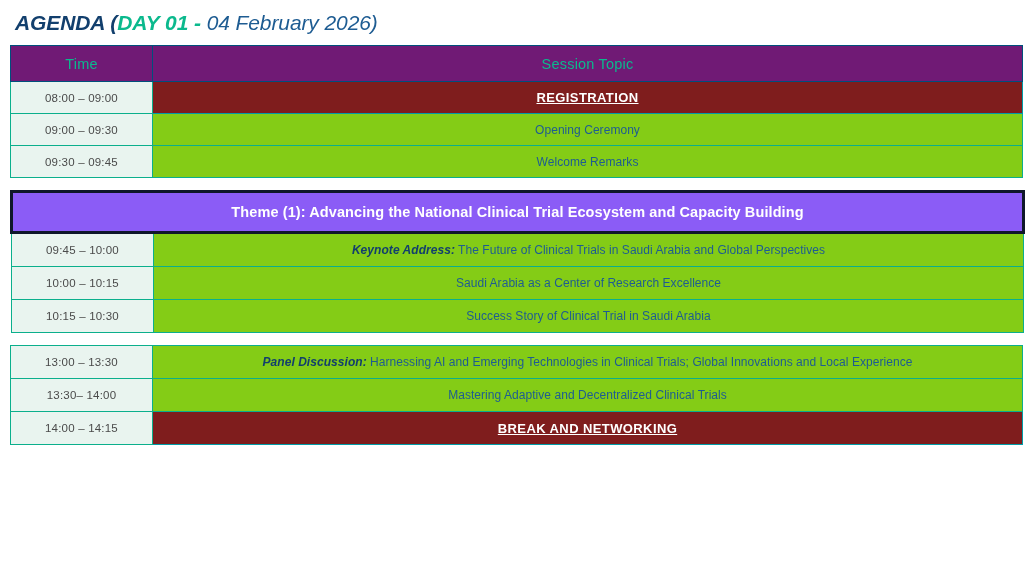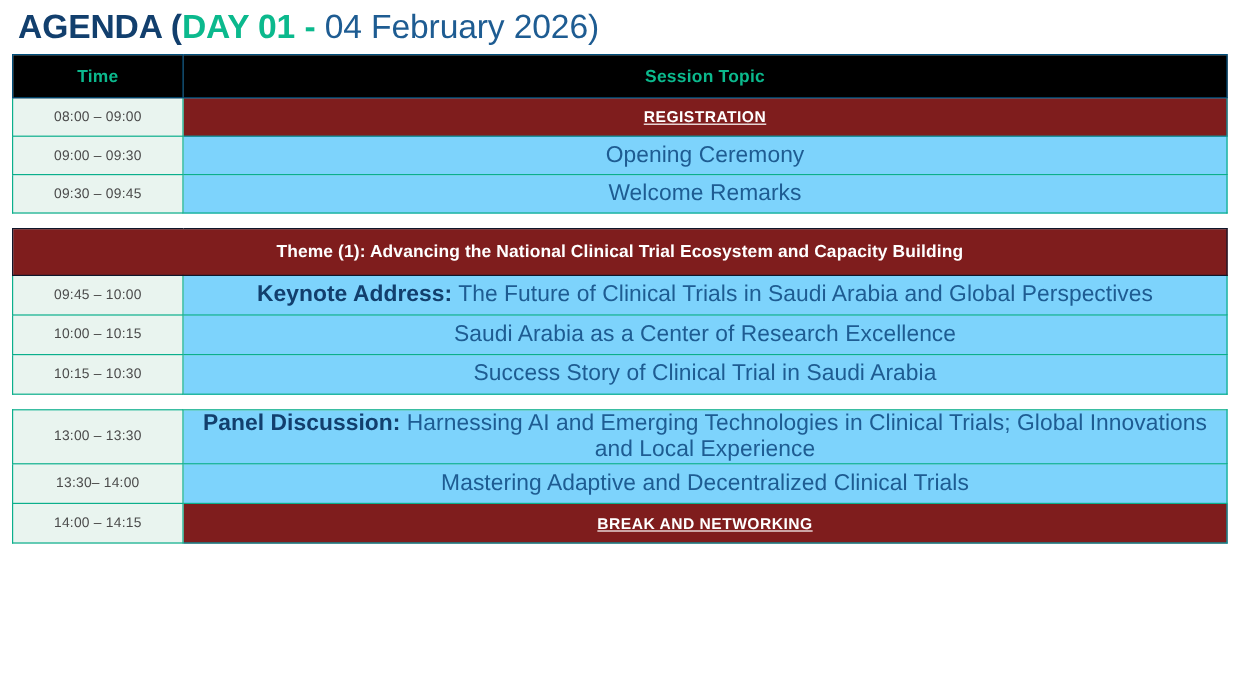--- a/index.html
+++ b/index.html
@@ -25,23 +25,24 @@
 
   
   .title-bar {
     height: 45px;
     display: flex;
     align-items: center;
     padding-left: 5px;
     box-sizing: border-box;
   }
   .title-text {
-    font-size: 28px;
+    font-size: 21px;
     letter-spacing: -0.1px;
     white-space: nowrap;
+    font-style: italic;
   }
   .title-agenda {
     color: #123F6D;
     font-weight: bold;
   }
   .title-day {
     color: #0BB98D;
     font-weight: bold;
   }
   .title-date {
@@ -64,71 +65,72 @@
 
   .block td, .block th {
     padding: 0;
     margin: 0;
     vertical-align: middle;
     text-align: center;
   }
 
   
   .hdr-cell {
-    background: #000000;
+    background: #701a75;
     color: #0BB98D;
     font-size: 14.5px;
-    font-weight: bold;
+    font-weight: normal;
     height: 35px;
     border: 1px solid #004F7C;
     letter-spacing: 0.2px;
   }
 
   
   .time-cell {
     background: #E9F4EF;
     color: #4A4A4A;
     font-size: 11.5px;
     border: 1px solid #0BAF8C;
     height: 31px;
     letter-spacing: 0.2px;
   }
 
   
   .topic-cell {
-    background: #7dd3fc;
+    background: #84cc16;
     color: #1E5C92;
-    font-size: 19px;
+    font-size: 12px;
     border: 1px solid #0BAF8C;
     height: 31px;
     padding: 2px 8px;
     letter-spacing: 0.05px;
   }
   .topic-cell.highlight {
     background: #7f1d1d;
     color: #ffffff;
     font-weight: bold;
     font-size: 13px;
     letter-spacing: 0.4px;
     border: 1px solid #019DA8;
     text-decoration: underline;
   }
   .topic-cell .lead {
     font-weight: bold;
     color: #123F6D;
+    font-style: italic;
   }
 
   
   .theme-cell {
-    background: #7f1d1d;
+    background: #8b5cf6;
     color: #ffffff;
     font-weight: bold;
     font-size: 14.5px;
     height: 38px;
-    border: 1px solid #0f172a;
+    border: 3px solid #0f172a;
     letter-spacing: 0.1px;
   }
 
   .row-tall .time-cell,
   .row-tall .topic-cell { height: 32px; margin-top: 26px; }
 </style>
 </head>
 <body>
 
 <div class="page">

